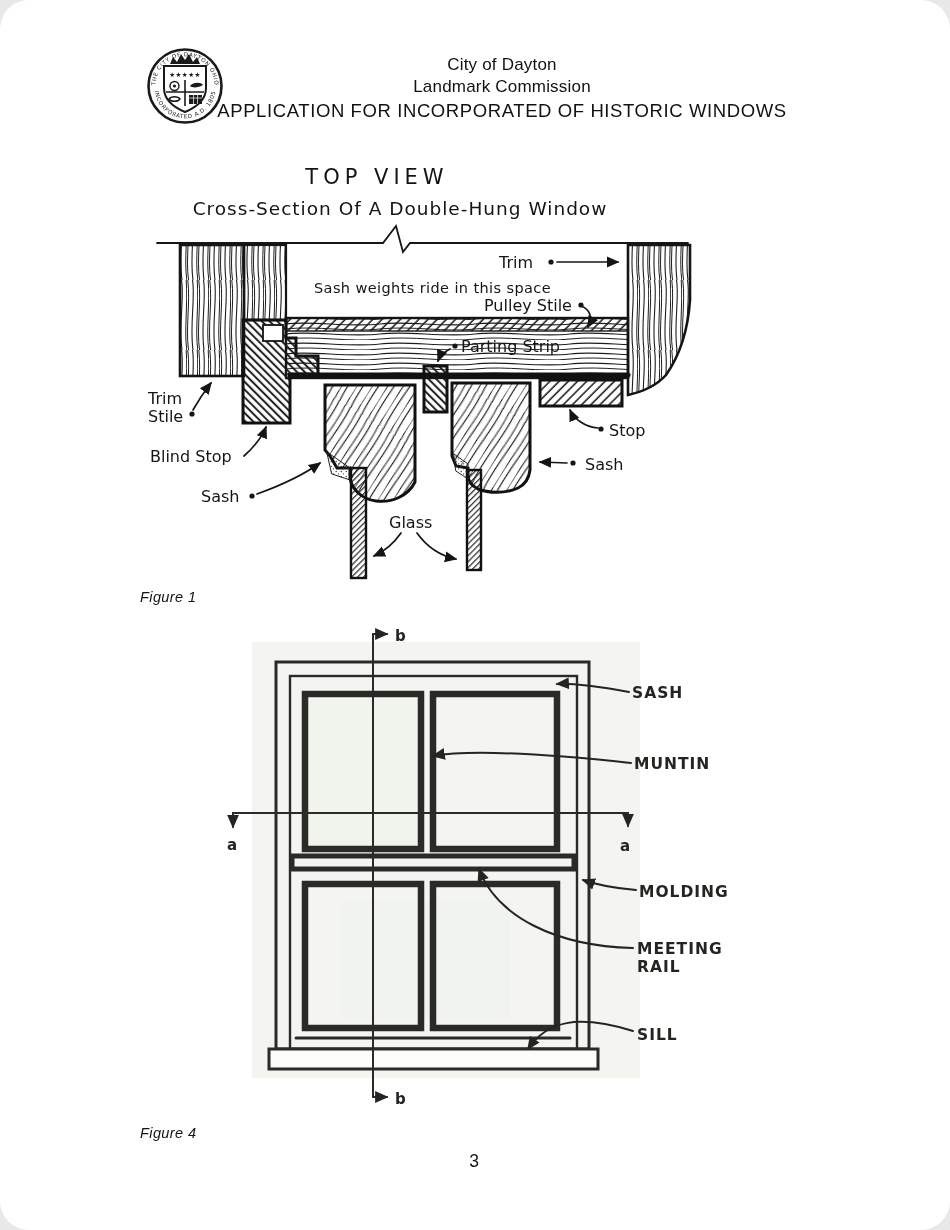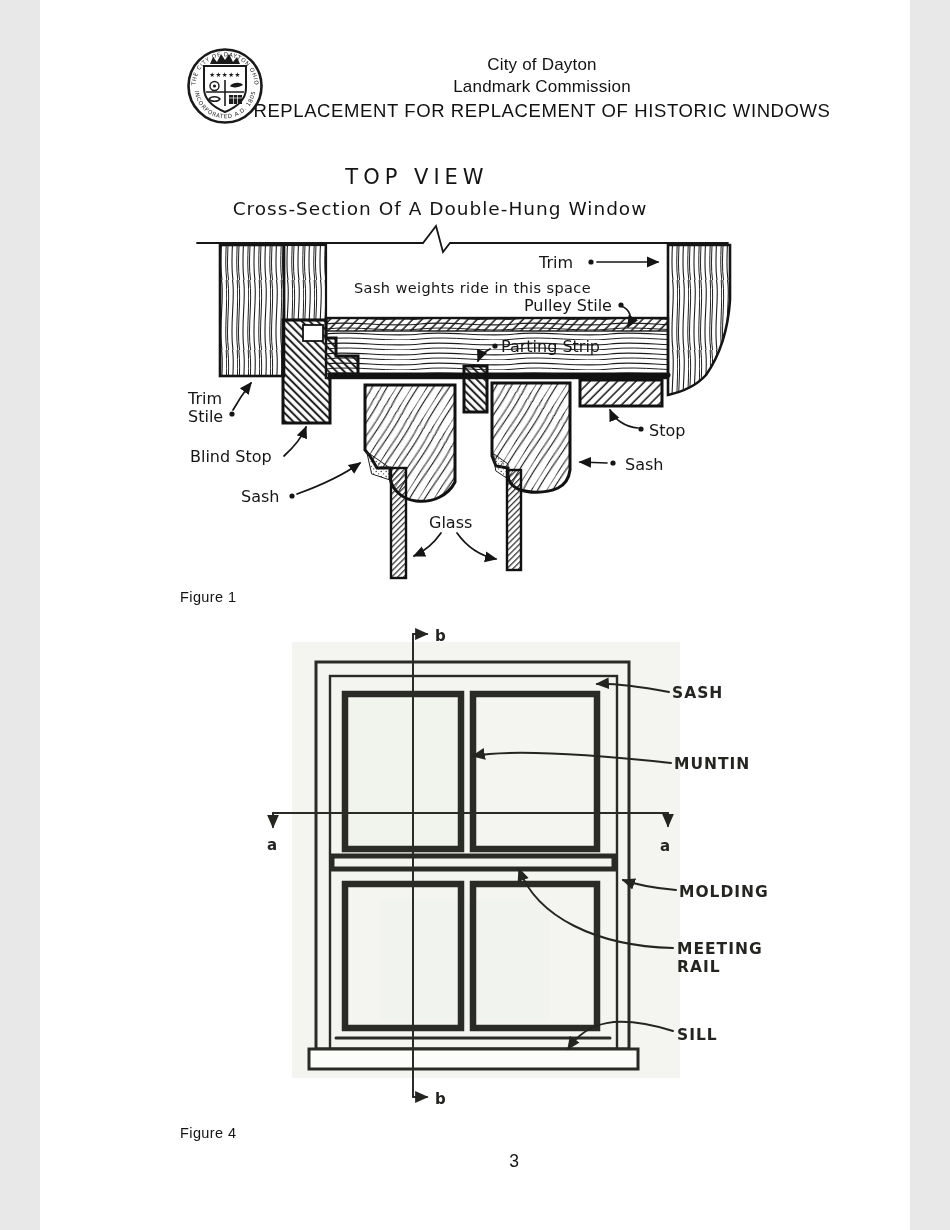--- a/index.html
+++ b/index.html
@@ -1,29 +1,30 @@
 <!DOCTYPE html>
 <html><head>
 <meta charset="utf-8">
 <style>
   html,body{margin:0;padding:0;background:#e8e8e8;}
   .page{
-    position:relative;width:870px;height:1230px;background:#ffffff;
+    position:relative;width:950px;height:1230px;background:#ffffff;
     font-family:"Liberation Sans",sans-serif;overflow:hidden;margin:0 auto;
     color:#151515;
+    border-radius:29px;
   }
   .hdr-text{
     position:absolute;left:54px;top:54px;width:896px;text-align:center;
     color:#121212;
   }
   .hdr-line1{font-size:17px;line-height:22px;letter-spacing:0.2px;}
   .hdr-line2{font-size:17px;line-height:22px;letter-spacing:0.2px;text-align:center;}
   .hdr-line3{font-size:18.5px;line-height:24px;letter-spacing:0.6px;margin-top:1px;}
   .fig-caption{
-    position:absolute;left:140px;font-size:14.5px;letter-spacing:0.4px;color:#141414;
+    position:absolute;left:140px;font-size:14.5px;letter-spacing:0.4px;color:#141414;font-style:italic;
   }
   .cap1{top:589px;}
   .cap2{top:1125px;}
   .page-number{
     position:absolute;left:452px;top:1151px;width:44px;text-align:center;
     font-size:17.5px;color:#141414;
   }
   .overlay{position:absolute;left:0;top:0;}
   
   .f1-title{font-family:"DejaVu Sans",sans-serif;font-size:21px;letter-spacing:5px;fill:#141414;}
@@ -36,21 +37,21 @@
   .seal-stars{font-family:"DejaVu Sans",sans-serif;font-size:6.5px;letter-spacing:0.5px;fill:#1a1a1a;}
 </style>
 </head>
 <body>
 
 <div class="page">
 
   <div class="hdr-text">
     <div class="hdr-line1">City of Dayton</div>
     <div class="hdr-line2">Landmark Commission</div>
-    <div class="hdr-line3">REPLACEMENT FOR REPLACEMENT OF HISTORIC WINDOWS</div>
+    <div class="hdr-line3">APPLICATION FOR INCORPORATED OF HISTORIC WINDOWS</div>
   </div>
 
   <div class="fig-caption cap1">Figure 1</div>
   <div class="fig-caption cap2">Figure 4</div>
   <div class="page-number">3</div>
 
   <svg class="overlay" width="950" height="1230" viewBox="0 0 950 1230">
     <defs>
       <pattern id="grainV" patternUnits="userSpaceOnUse" width="11" height="70">
         <path d="M5.5,0 C8.5,18 2.5,45 6,70" stroke="#1c1c1c" stroke-width="1.1" fill="none"></path>

